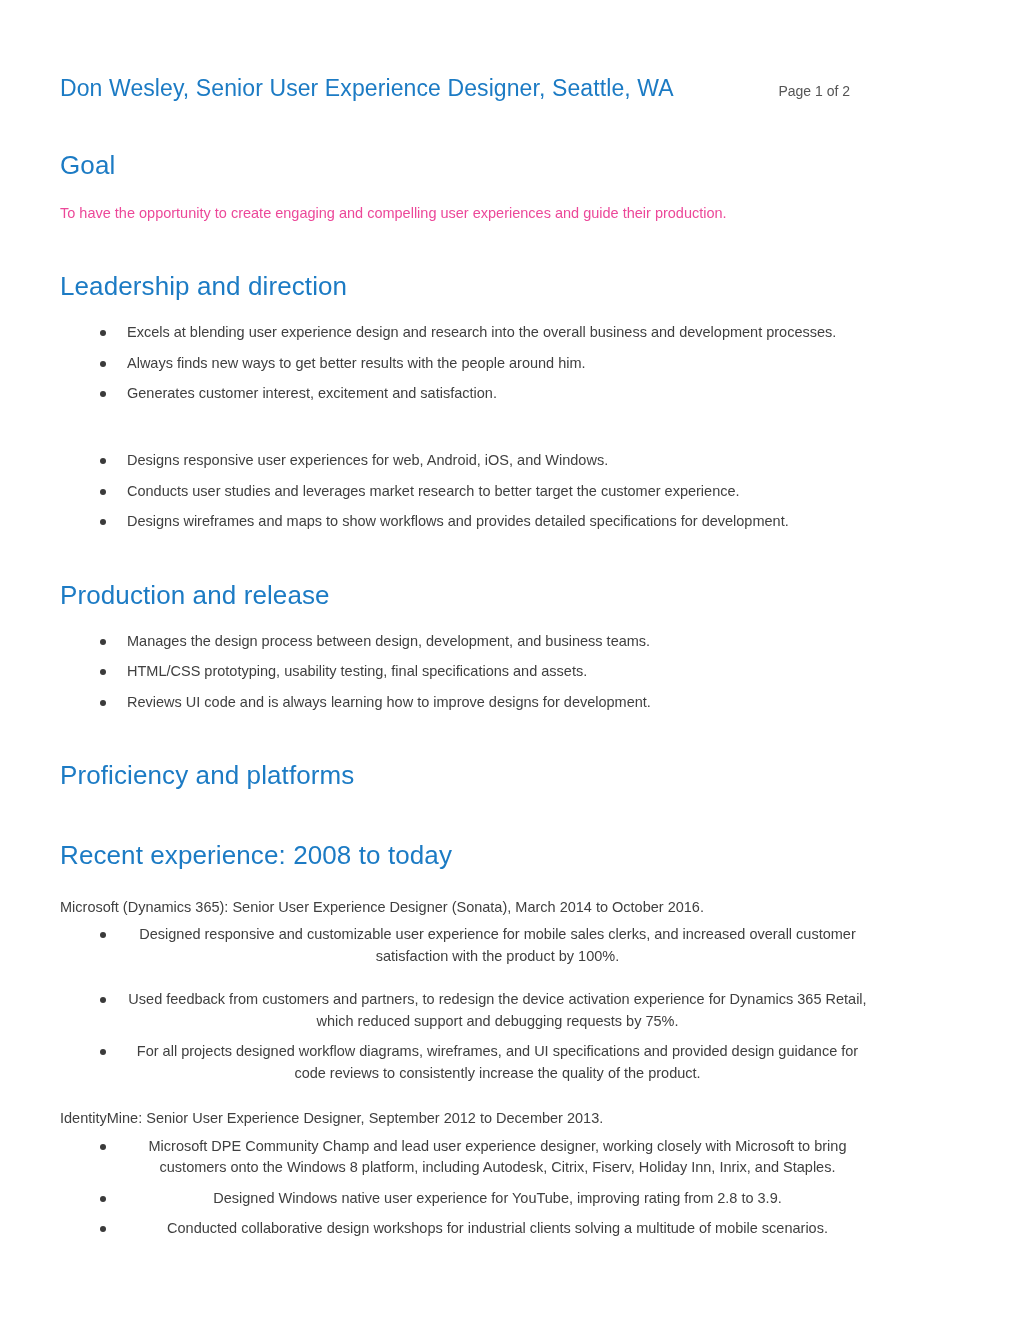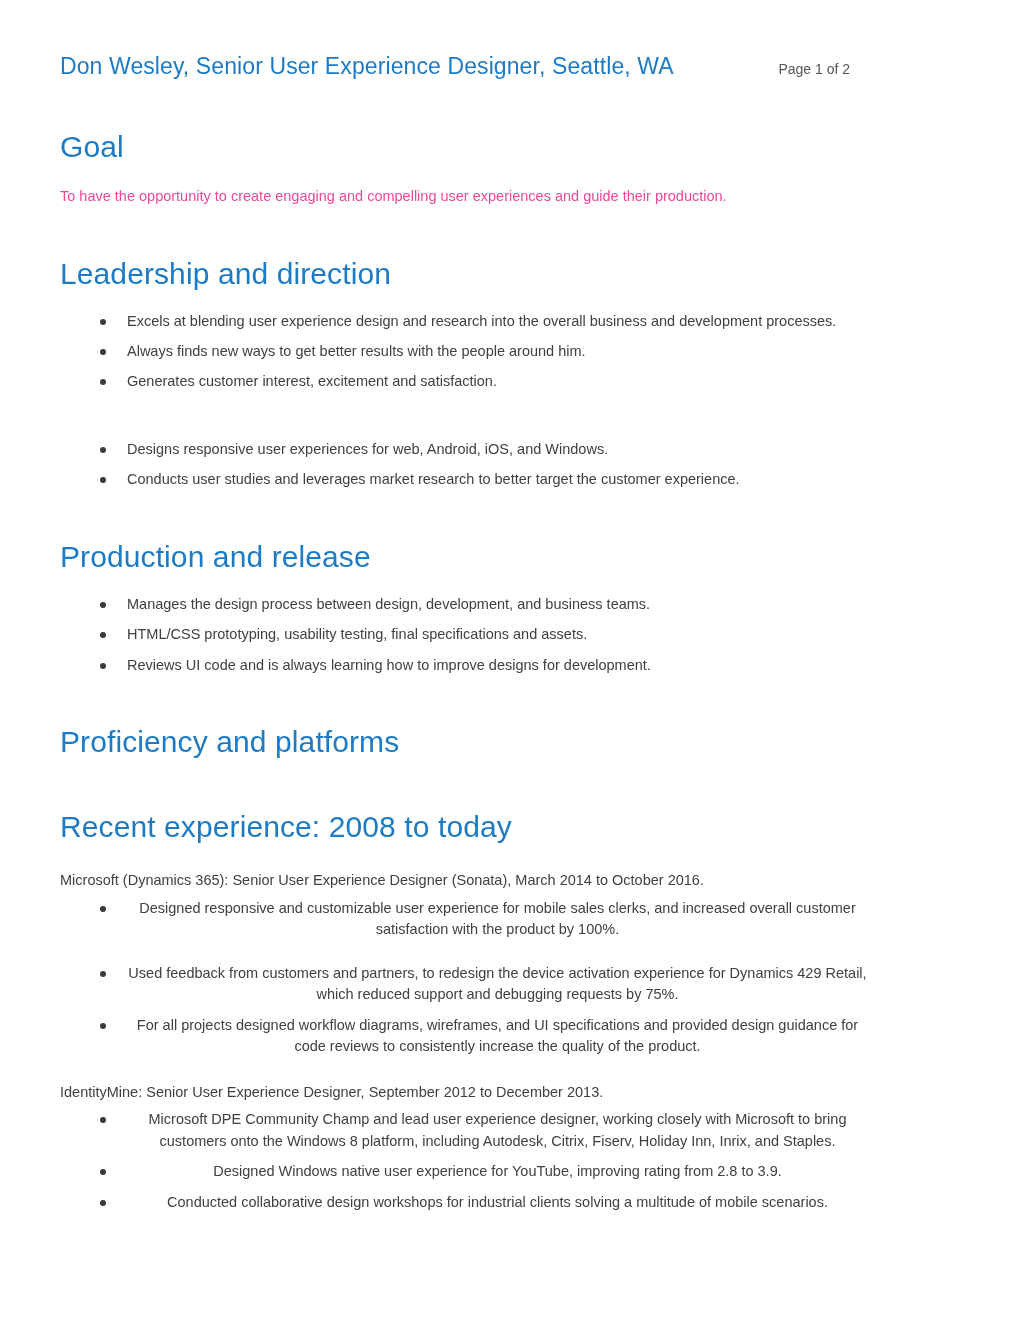--- a/index.html
+++ b/index.html
@@ -13,21 +13,21 @@
     font-family: "Liberation Sans", sans-serif;
     color: #404040;
     -webkit-font-smoothing: antialiased;
   }
 
   .page {
     position: relative;
     width: 928px;
     height: 1320px;
     box-sizing: border-box;
-    padding: 52px 60px 0 60px;
+    padding: 74px 60px 0 60px;
     background: #ffffff;
   }
 
   
   .doc-header {
     position: relative;
     margin-bottom: 2px;
   }
   .header-row {
     display: flex;
@@ -59,21 +59,21 @@
   .contact-line .sep {
     display: inline-block;
     width: 22px;
   }
 
   
   .section {
     margin-top: 46px;
   }
   .section-heading {
-    font-size: 30px;
+    font-size: 26px;
     font-weight: 400;
     color: #1c7bc4;
     line-height: 1.3;
     margin: 0 0 4px 0;
     letter-spacing: 0.1px;
   }
   .section-paragraph {
     font-size: 14.5px;
     line-height: 1.5;
     color: #ec4899;
@@ -152,20 +152,21 @@
       <li>Excels at blending user experience design and research into the overall business and development processes.</li>
       <li>Always finds new ways to get better results with the people around him.</li>
       <li>Generates customer interest, excitement and satisfaction.</li>
     </ul>
   </div>
 
   <div class="section">
     <ul class="bullets">
       <li>Designs responsive user experiences for web, Android, iOS, and Windows.</li>
       <li>Conducts user studies and leverages market research to better target the customer experience.</li>
+      <li>Designs wireframes and maps to show workflows and provides detailed specifications for development.</li>
     </ul>
   </div>
 
   <div class="section">
     <h2 class="section-heading">Production and release</h2>
     <ul class="bullets">
       <li>Manages the design process between design, development, and business teams.</li>
       <li>HTML/CSS prototyping, usability testing, final specifications and assets.</li>
       <li>Reviews UI code and is always learning how to improve designs for development.</li>
     </ul>
@@ -175,21 +176,21 @@
     <h2 class="section-heading">Proficiency and platforms</h2>
   </div>
 
   <div class="section">
     <h2 class="section-heading">Recent experience: 2008 to today</h2>
 
     <div class="job">
       <p class="job-line">Microsoft (Dynamics 365): Senior User Experience Designer (Sonata), March 2014 to October 2016.</p>
       <ul class="bullets">
         <li>Designed responsive and customizable user experience for mobile sales clerks, and increased overall customer satisfaction with the product by 100%.</li>
-        <li class="gap-before">Used feedback from customers and partners, to redesign the device activation experience for Dynamics 429 Retail, which reduced support and debugging requests by 75%.</li>
+        <li class="gap-before">Used feedback from customers and partners, to redesign the device activation experience for Dynamics 365 Retail, which reduced support and debugging requests by 75%.</li>
         <li>For all projects designed workflow diagrams, wireframes, and UI specifications and provided design guidance for code reviews to consistently increase the quality of the product.</li>
       </ul>
     </div>
 
     <div class="job">
       <p class="job-line">IdentityMine: Senior User Experience Designer, September 2012 to December 2013.</p>
       <ul class="bullets">
         <li>Microsoft DPE Community Champ and lead user experience designer, working closely with Microsoft to bring customers onto the Windows 8 platform, including Autodesk, Citrix, Fiserv, Holiday Inn, Inrix, and Staples.</li>
         <li>Designed Windows native user experience for YouTube, improving rating from 2.8 to 3.9.</li>
         <li>Conducted collaborative design workshops for industrial clients solving a multitude of mobile scenarios.</li>

